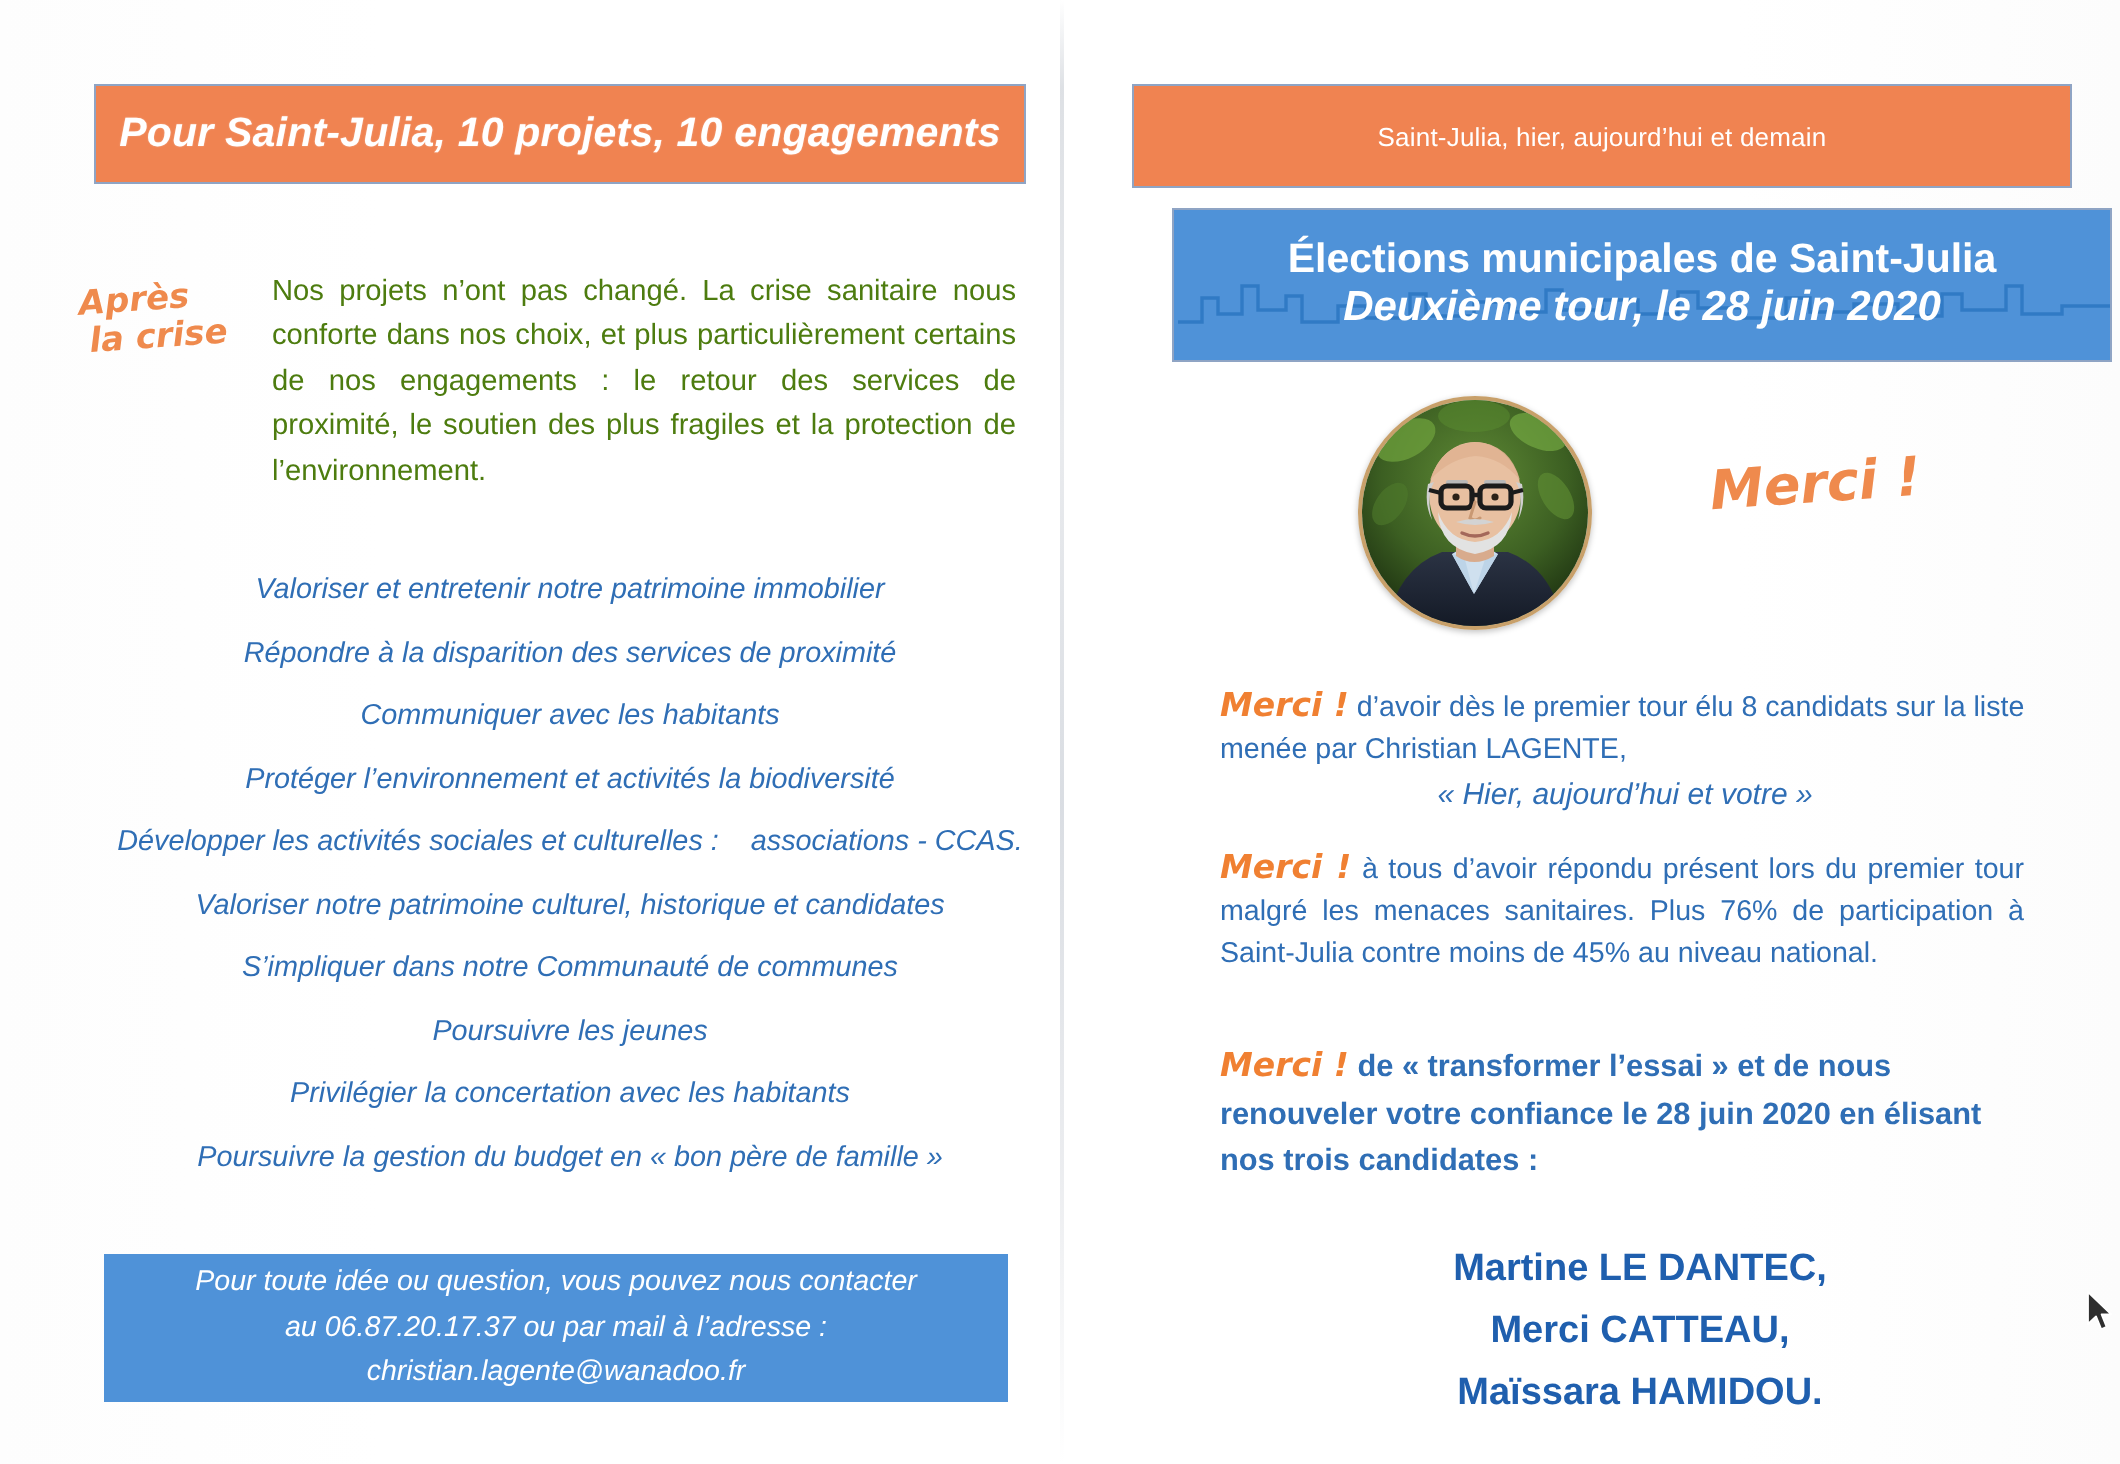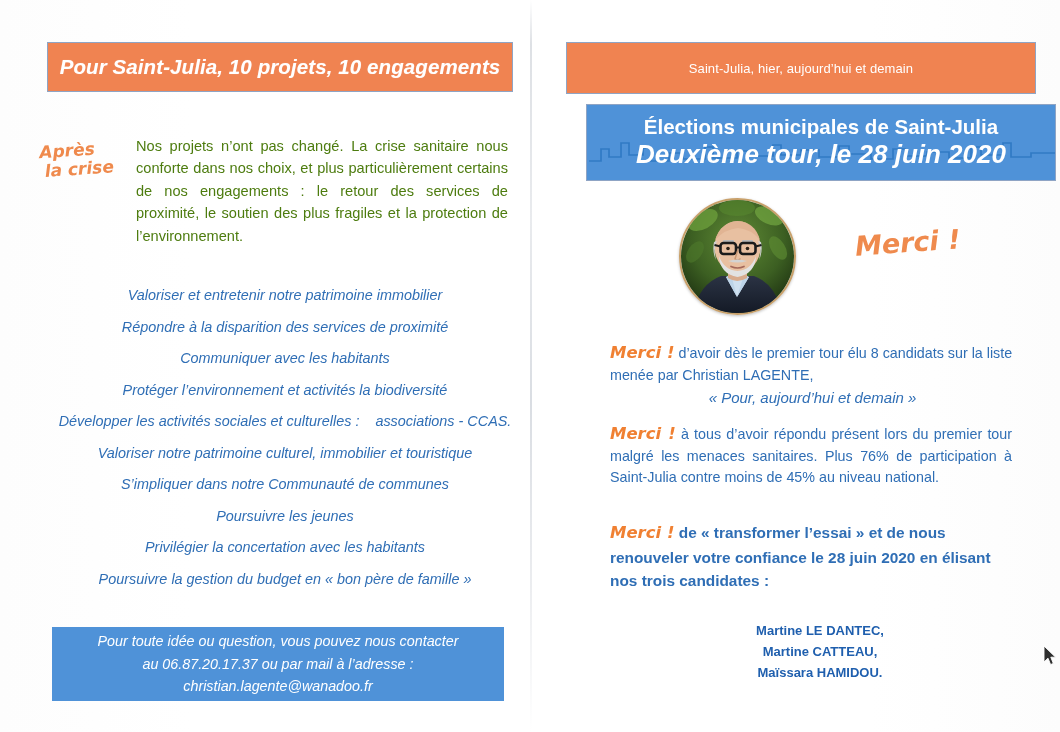--- a/index.html
+++ b/index.html
@@ -167,21 +167,21 @@
     position: relative;
     z-index: 2;
     line-height: 1.18;
   }
   .election-line1 {
     font-size: 20.5px;
     font-weight: bold;
     display: block;
   }
   .election-line2 {
-    font-size: 26px;
+    font-size: 21px;
     font-weight: bold;
     font-style: italic;
     display: block;
   }
 
   #portrait {
     position: absolute;
     left: 149px; top: 198px;
     width: 113px; height: 113px;
     border-radius: 50%;
@@ -240,21 +240,21 @@
 
   #candidates-list {
     position: absolute;
     left: 80px; top: 620px;
     width: 420px;
     margin: 0; padding: 0;
     list-style: none;
     text-align: center;
     color: #1f5fae;
     font-weight: bold;
-    font-size: 13px;
+    font-size: 19px;
     line-height: 1.62;
   }
 
   
   #mouse-cursor {
     position: absolute;
     left: 1043px; top: 645px;
     width: 14px; height: 22px;
   }
 </style>
@@ -275,21 +275,21 @@
   </div>
 
   <p id="intro-paragraph">Nos projets n’ont pas changé. La crise sanitaire nous conforte dans nos choix, et plus particulièrement certains de nos engagements : le retour des services de proximité, le soutien des plus fragiles et la protection de l’environnement.</p>
 
   <ul id="commitments-list">
     <li>Valoriser et entretenir notre patrimoine immobilier</li>
     <li>Répondre à la disparition des services de proximité</li>
     <li>Communiquer avec les habitants</li>
     <li>Protéger l’environnement et activités la biodiversité</li>
     <li>Développer les activités sociales et culturelles :    associations - CCAS.</li>
-    <li>Valoriser notre patrimoine culturel, immobilier et touristique</li>
+    <li>Valoriser notre patrimoine culturel, historique et candidates</li>
     <li>S’impliquer dans notre Communauté de communes</li>
     <li>Poursuivre les jeunes</li>
     <li>Privilégier la concertation avec les habitants</li>
     <li>Poursuivre la gestion du budget en « bon père de famille »</li>
   </ul>
 
   <div id="contact-box">
     <div>Pour toute idée ou question, vous pouvez nous contacter</div>
     <div>au 06.87.20.17.37 ou par mail à l’adresse :</div>
     <div>christian.lagente@wanadoo.fr</div>
@@ -373,34 +373,34 @@
       <path d="M47 61 Q56.5 58 66 61 Q56.5 64 47 61 Z" fill="#d3d3d3"></path>
 
       <path d="M50 66.5 Q56.5 69.5 63 66.5" fill="none" stroke="#a4685a" stroke-width="1.7" stroke-linecap="round"></path>
     </svg>
   </div>
 
   <div class="handwritten" id="merci-heading">Merci !</div>
 
   <div class="merci-para" id="merci-para-1">
     <span class="merci-word">Merci !</span><span> d’avoir dès le premier tour élu 8 candidats sur la liste menée par Christian LAGENTE,</span>
-    <span class="quoted-slogan">« Pour, aujourd’hui et demain »</span>
+    <span class="quoted-slogan">« Hier, aujourd’hui et votre »</span>
   </div>
 
   <div class="merci-para" id="merci-para-2">
     <span class="merci-word">Merci !</span><span> à tous d’avoir répondu présent lors du premier tour malgré les menaces sanitaires. Plus 76% de participation à Saint-Julia contre moins de 45% au niveau national.</span>
   </div>
 
   <div class="merci-para" id="merci-para-3">
     <span class="merci-word">Merci !</span><span> de « transformer l’essai » et de nous renouveler votre confiance le 28 juin 2020 en élisant nos trois candidates :</span>
   </div>
 
   <ul id="candidates-list">
     <li>Martine LE DANTEC,</li>
-    <li>Martine CATTEAU,</li>
+    <li>Merci CATTEAU,</li>
     <li>Maïssara HAMIDOU.</li>
   </ul>
 
 </div>
 
 <svg id="mouse-cursor" viewBox="0 0 14 22">
   <path d="M1 1 L1 17 L5 13.2 L7.6 19.6 L10.3 18.4 L7.8 12.2 L12.6 12.2 Z" fill="#2f2f2f" stroke="#ffffff" stroke-width="0.9" stroke-linejoin="round"></path>
 </svg>
 
 </body></html>

